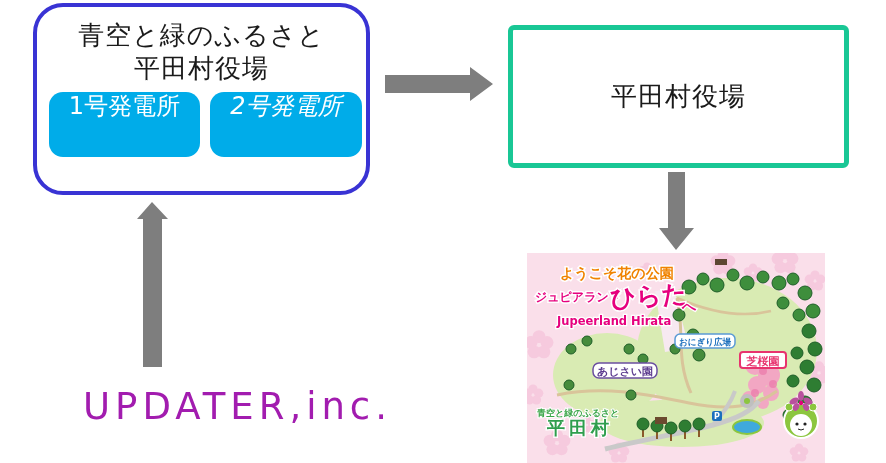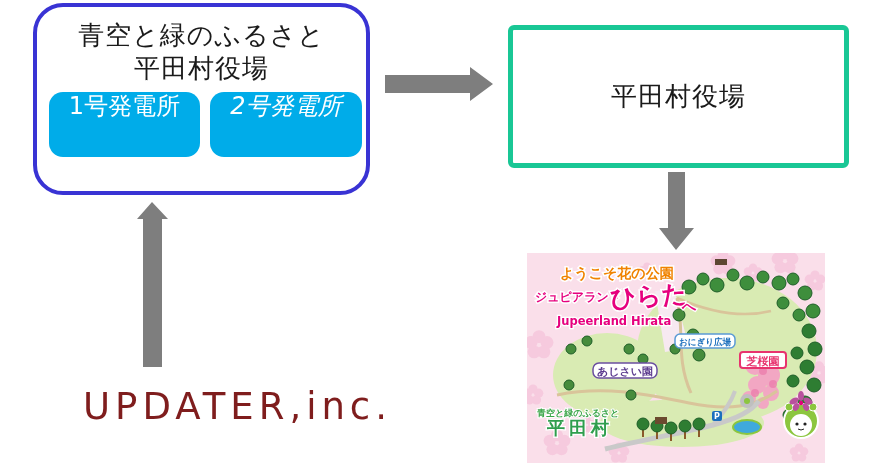--- a/index.html
+++ b/index.html
@@ -35,21 +35,21 @@
   .arrow polygon{fill:#7E7E7E;}
   
   .park-map{position:absolute;left:527px;top:253px;width:298px;height:210px;}
   .park-map svg{display:block;}
   
   .logo-box{
     position:absolute;left:28px;top:375px;width:419px;height:62px;background:#fff;
     display:flex;align-items:center;justify-content:center;
   }
   .logo-text{
-    font-size:37px;color:#7f1d1d;letter-spacing:5px;white-space:nowrap;
+    font-size:37px;color:#a21caf;letter-spacing:5px;white-space:nowrap;
     font-family:"DejaVu Sans","Liberation Sans",sans-serif;
   }
 </style>
 </head>
 <body>
 
 <div class="canvas">
 
   <div class="company-box">
     <div class="company-title">

